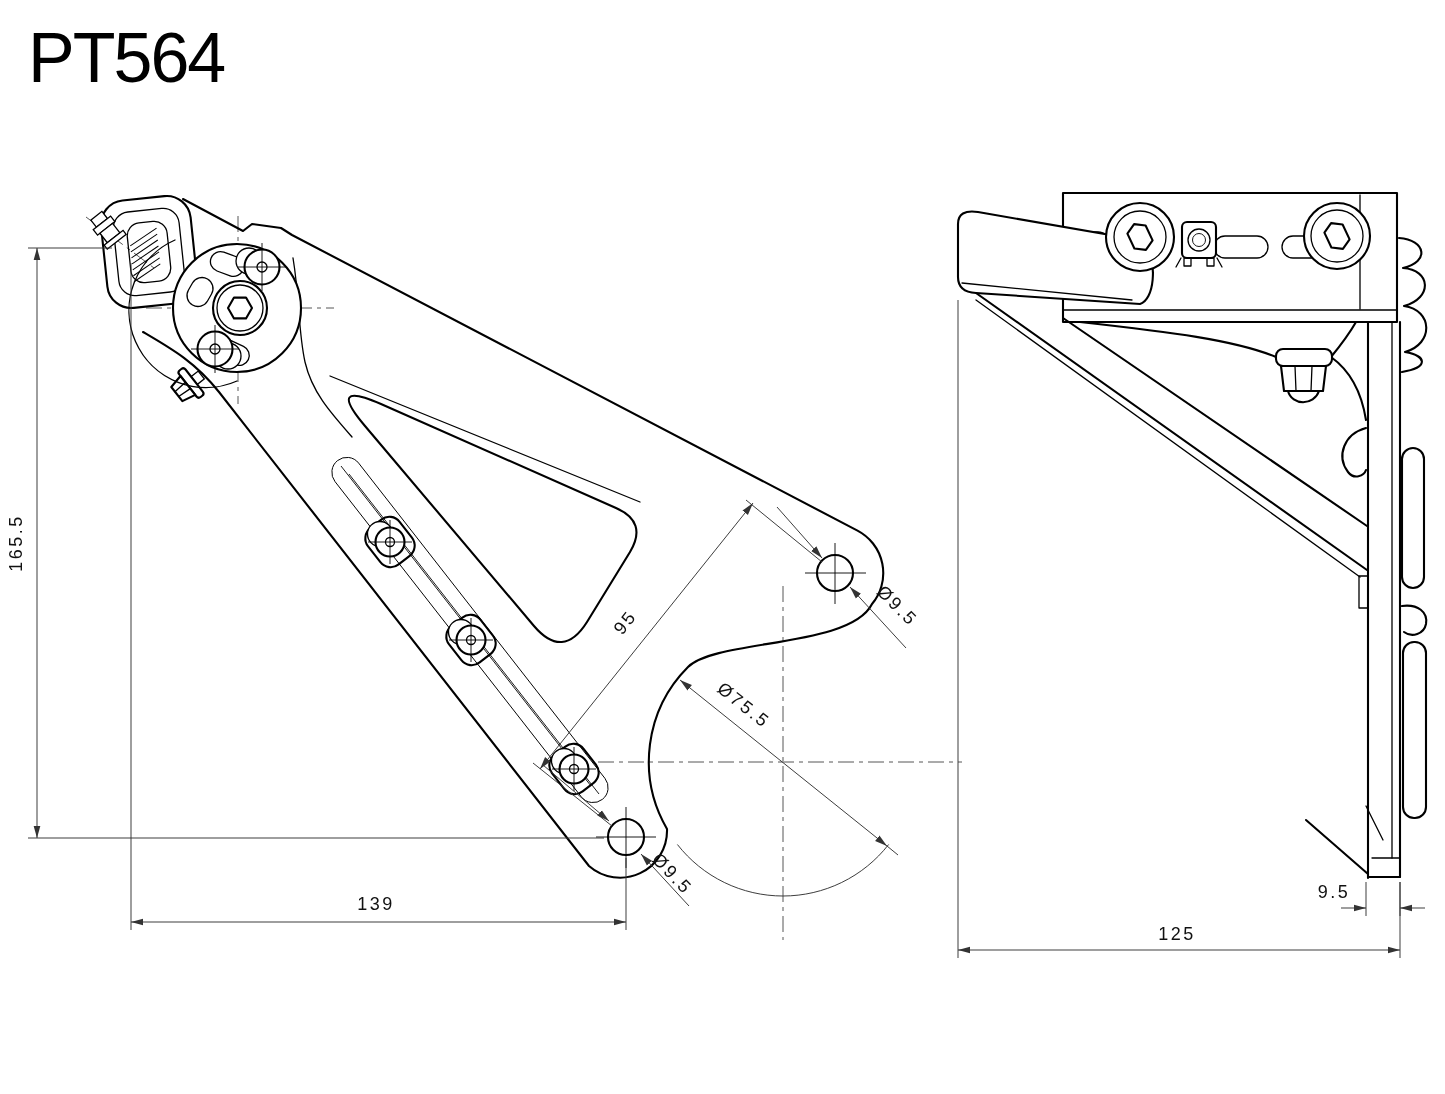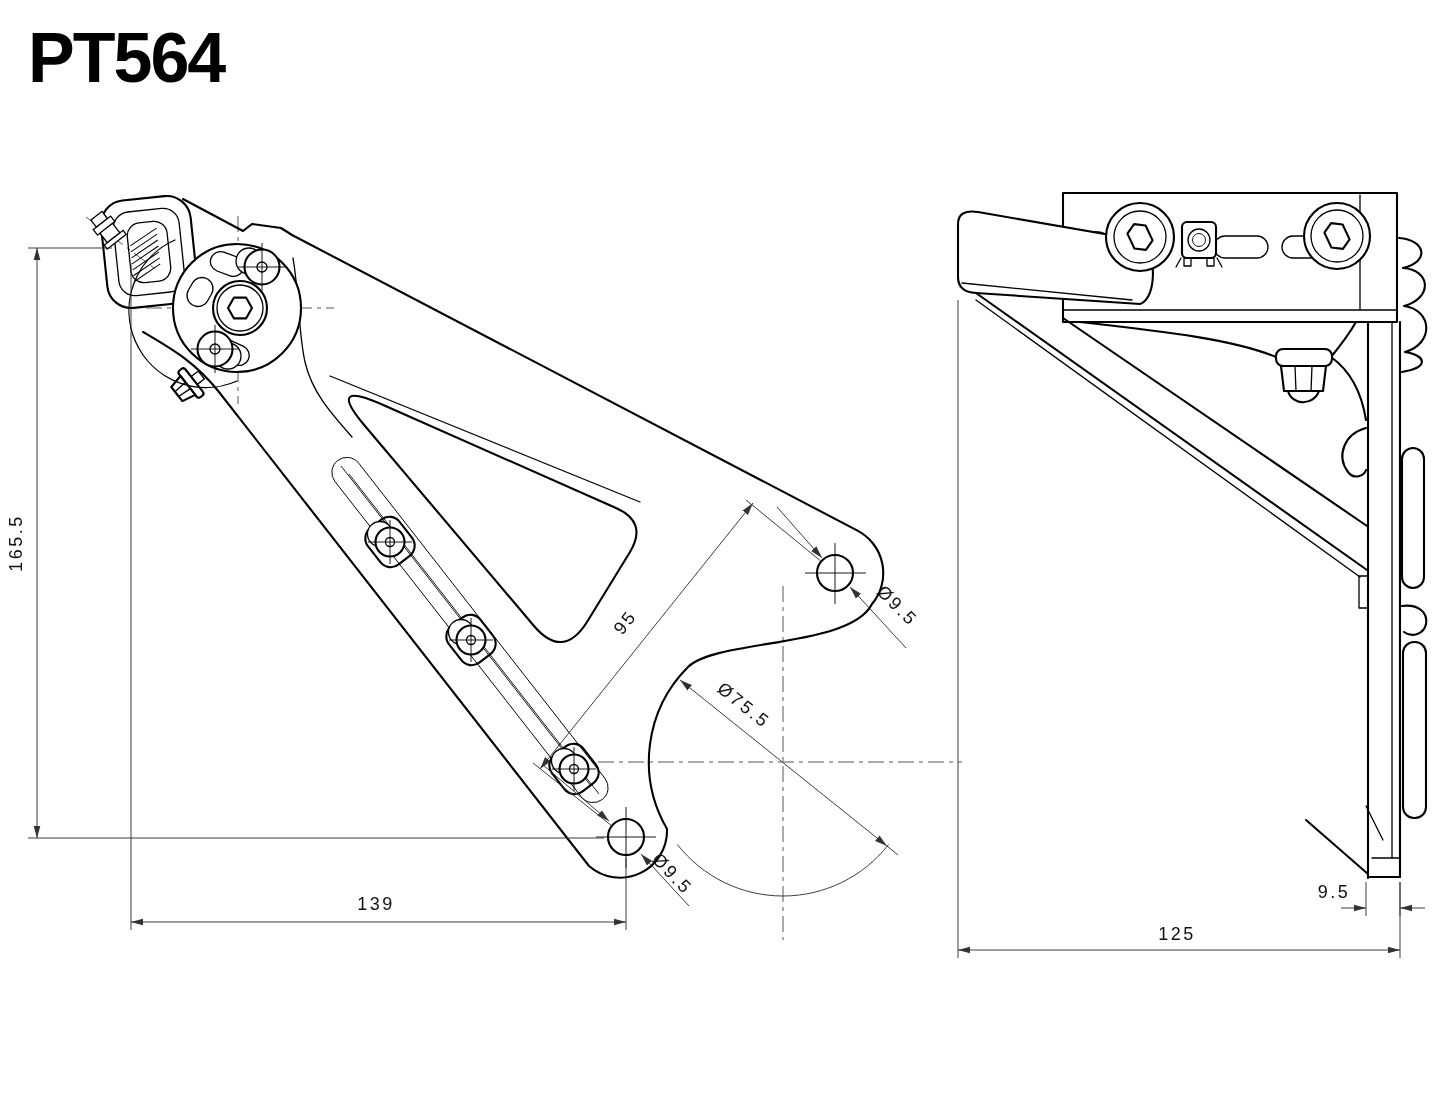--- a/index.html
+++ b/index.html
@@ -1,18 +1,18 @@
 <!DOCTYPE html>
 <html><head>
 <meta charset="utf-8">
 <style>
   html,body{margin:0;padding:0;background:#fff;}
   .page{width:1445px;height:1094px;background:#fff;position:relative;overflow:hidden;
         font-family:"Liberation Sans", sans-serif;}
-  .title{position:absolute;left:28px;top:18px;font-size:70px;font-weight:bold;
+  .title{position:absolute;left:28px;top:18px;font-size:70px;font-weight:normal;
          letter-spacing:-2px;color:#000;}
   svg{position:absolute;left:0;top:0;}
   .e2{stroke:#000;stroke-width:2.1;fill:none;stroke-linecap:round;stroke-linejoin:round;}
   .e2f{stroke:#000;stroke-width:2.1;fill:#fff;stroke-linecap:round;stroke-linejoin:round;}
   .e1{stroke:#000;stroke-width:1.3;fill:none;stroke-linecap:round;stroke-linejoin:round;}
   .e1f{stroke:#000;stroke-width:1.3;fill:#fff;}
   .th{stroke:#000;stroke-width:0.9;fill:none;}
   .dim{stroke:#333;stroke-width:0.95;fill:none;}
   .cl{stroke:#444;stroke-width:0.9;fill:none;stroke-dasharray:16 5 4 5;}
   .dt{font-family:"Liberation Sans", sans-serif;font-size:18px;fill:#111;

